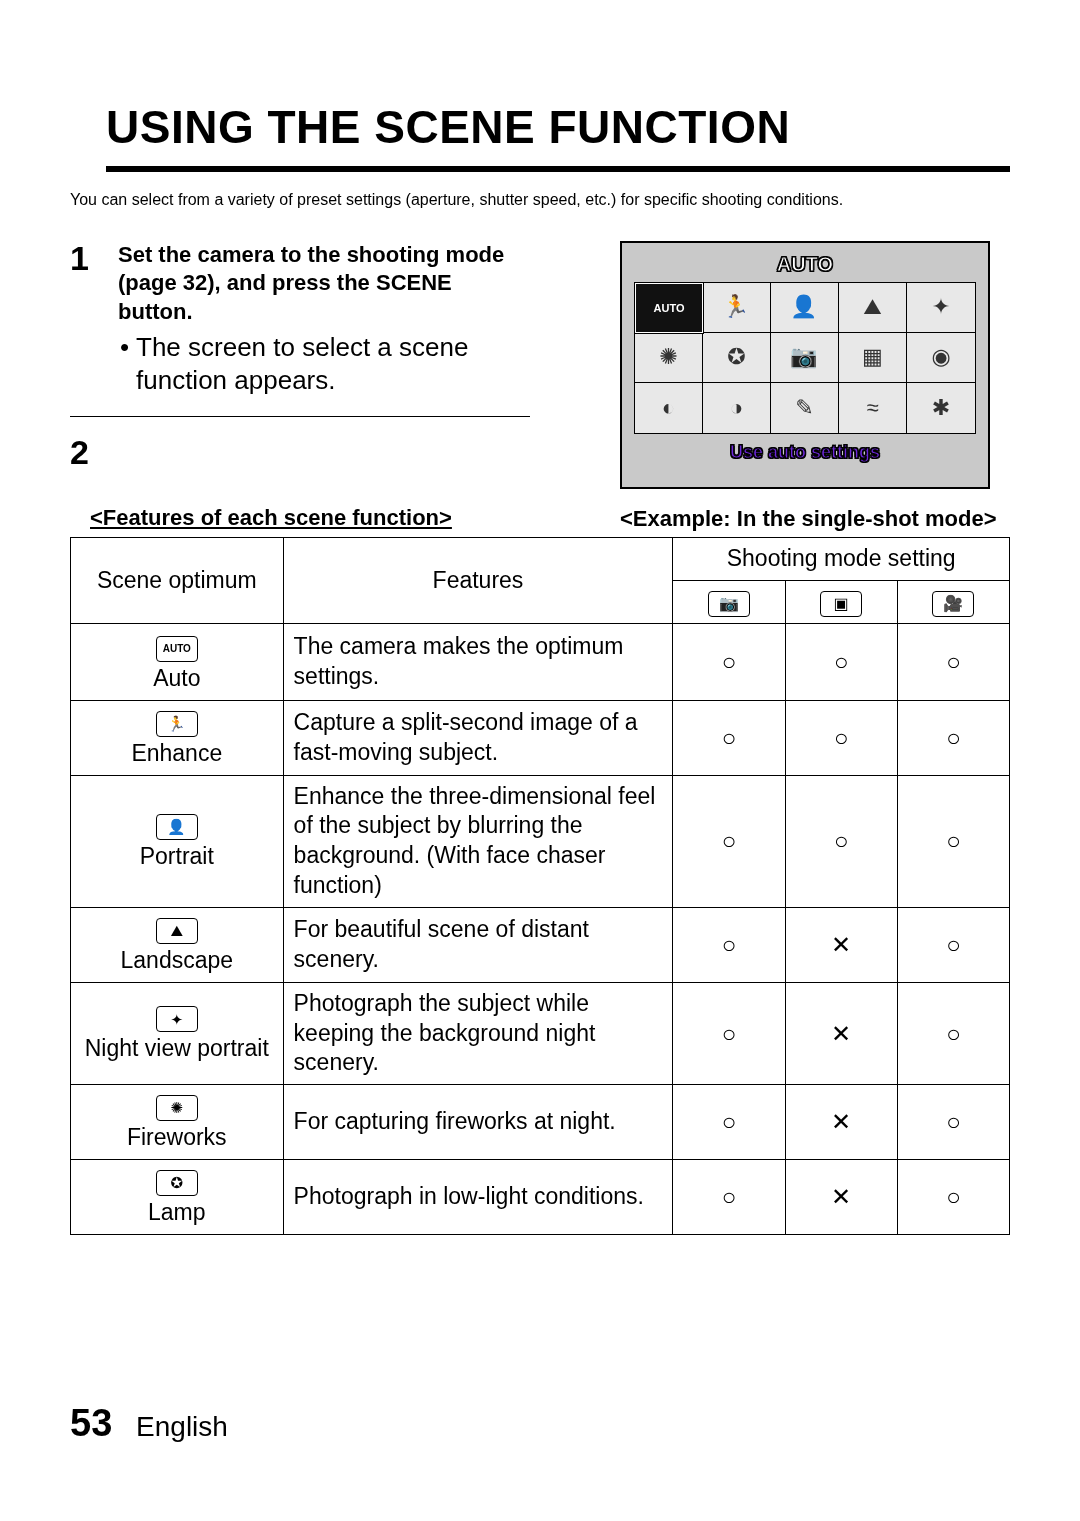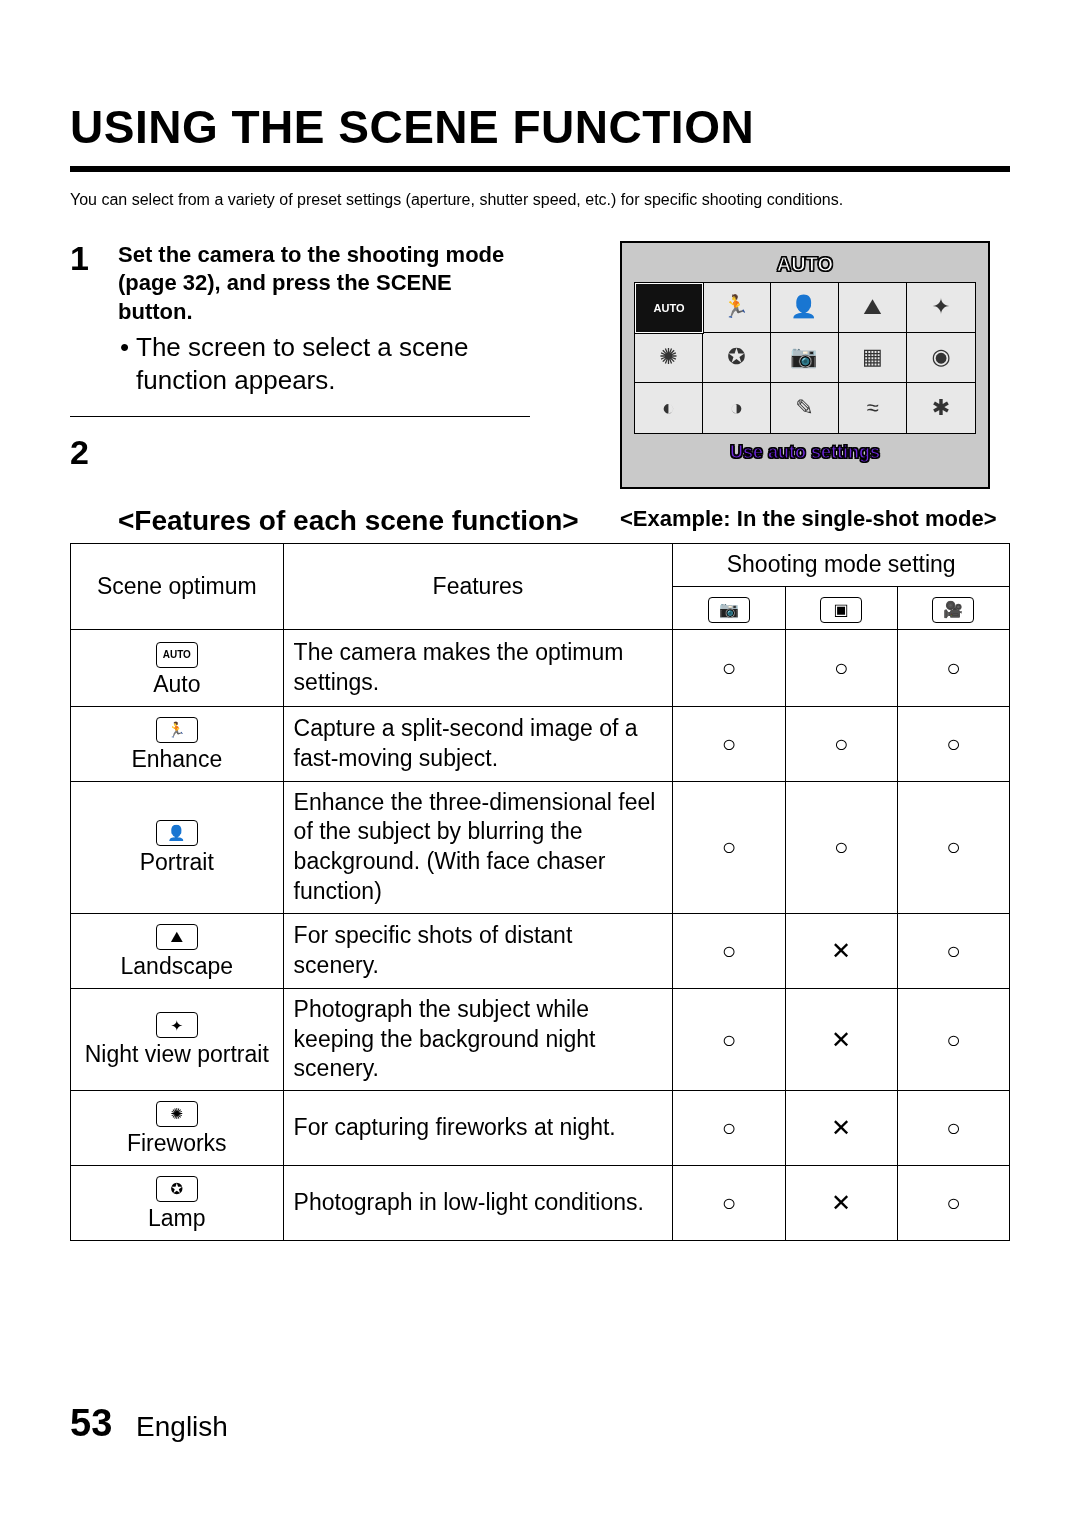--- a/index.html
+++ b/index.html
@@ -12,20 +12,21 @@
     position: relative;
     padding: 100px 70px 60px 70px;
   }
   .title {
     font-size: 46px;
     font-weight: bold;
     letter-spacing: 0.5px;
     padding-bottom: 12px;
     border-bottom: 6px solid #000;
     margin-bottom: 18px;
+    margin-left: 36px;
   }
   .intro {
     font-size: 16px;
     line-height: 1.3;
     margin-bottom: 30px;
   }
   .step-block {
     display: flex;
     gap: 20px;
     border-bottom: 1px solid #000;
@@ -118,25 +119,26 @@
   }
   .figure-caption {
     font-size: 22px;
     font-weight: bold;
     text-align: left;
     margin-top: 16px;
     line-height: 1.3;
   }
 
   .table-caption {
-    font-size: 28px;
+    font-size: 22px;
     font-weight: bold;
     margin-top: 8px;
     margin-bottom: 6px;
-    margin-left: 48px;
+    margin-left: 20px;
+    text-decoration: underline;
   }
 
   
   table.scene-table {
     border-collapse: collapse;
     width: 100%;
     table-layout: fixed;
   }
   table.scene-table th, table.scene-table td {
     border: 1px solid #000;
@@ -297,21 +299,21 @@
       </tr>
       <tr>
         <td class="scene-name-cell"><div class="icon-box">👤</div><div>Portrait</div></td>
         <td>Enhance the three-dimensional feel of the subject by blurring the background. (With face chaser function)</td>
         <td style="text-align: center;"><span class="circle-mark">○</span></td>
         <td style="text-align: center;"><span class="circle-mark">○</span></td>
         <td style="text-align: center;"><span class="circle-mark">○</span></td>
       </tr>
       <tr>
         <td class="scene-name-cell"><div class="icon-box">⛰</div><div>Landscape</div></td>
-        <td>For specific shots of distant scenery.</td>
+        <td>For beautiful scene of distant scenery.</td>
         <td style="text-align: center;"><span class="circle-mark">○</span></td>
         <td style="text-align: center;"><span class="x-mark">✕</span></td>
         <td style="text-align: center;"><span class="circle-mark">○</span></td>
       </tr>
       <tr>
         <td class="scene-name-cell"><div class="icon-box">✦</div><div>Night view portrait</div></td>
         <td>Photograph the subject while keeping the background night scenery.</td>
         <td style="text-align: center;"><span class="circle-mark">○</span></td>
         <td style="text-align: center;"><span class="x-mark">✕</span></td>
         <td style="text-align: center;"><span class="circle-mark">○</span></td>

